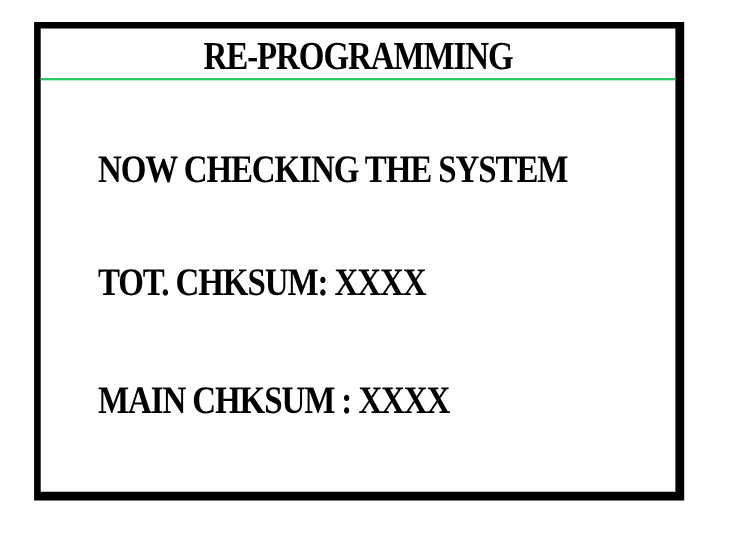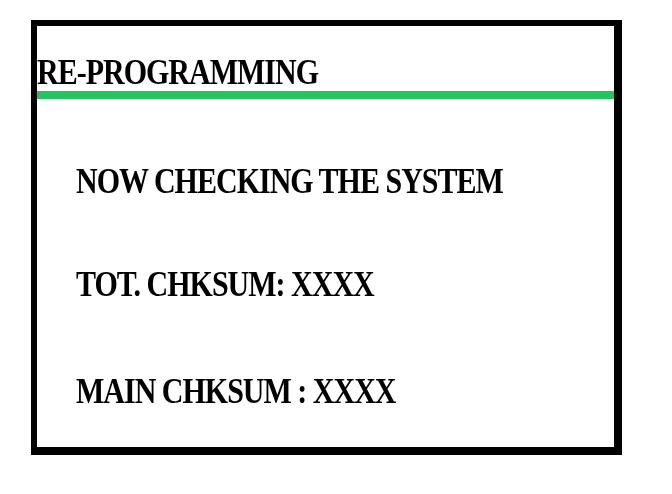--- a/index.html
+++ b/index.html
@@ -23,41 +23,42 @@
     top: 20px;
     width: 591px;
     height: 435px;
     box-sizing: border-box;
     border-style: solid;
     border-color: #000000;
     border-width: 6px 8px 8px 6px; 
     background: #ffffff;
   }
   .panel-header {
-    height: 73px;
+    height: 47px;
     box-sizing: border-box;
-    border-bottom: 8px solid #22c55e;
+    border-bottom: 2px solid #22c55e;
     display: flex;
-    justify-content: flex-start;
+    justify-content: center;
     align-items: flex-end;
     padding-bottom: 1px;
     overflow: visible;
   }
   .panel-title {
     display: inline-block;
     font-size: 30px;
     line-height: 30px;
     letter-spacing: -1px;
     white-space: pre;
     transform: scaleY(1.2);
     transform-origin: center bottom;
   }
   .panel-body {
     position: relative;
     height: 362px;
+    margin-left: 13px;
   }
   .status-line {
     position: absolute;
     left: 39px;
     font-size: 30px;
     line-height: 30px;
     letter-spacing: -1px;
     white-space: pre;
     transform: scaleY(1.18);
     transform-origin: left top;

